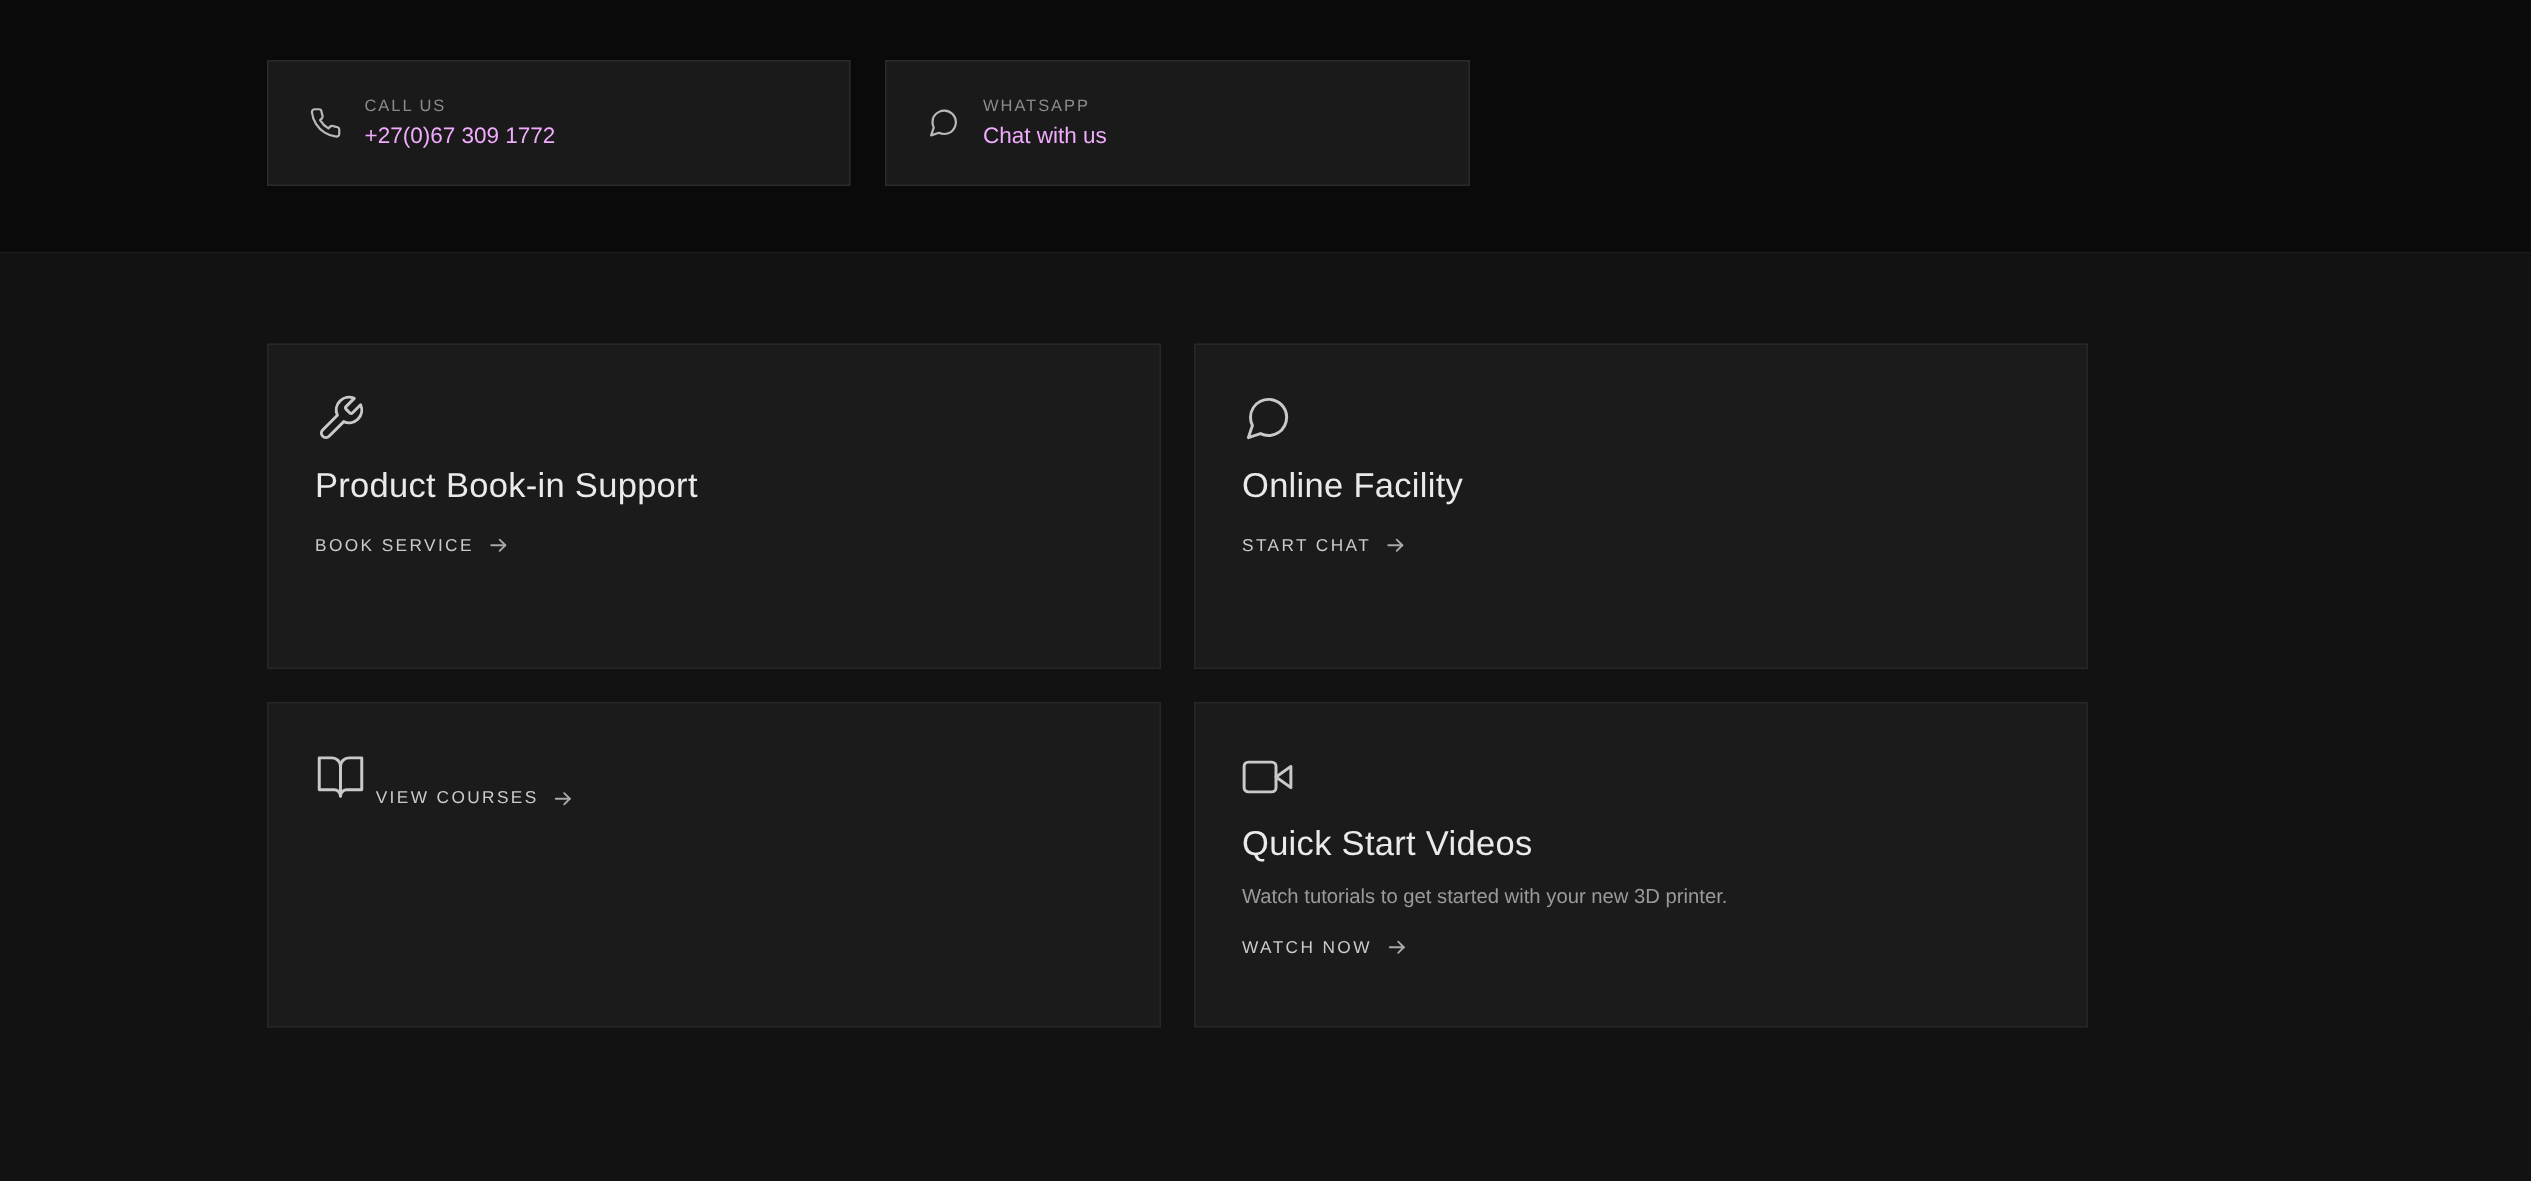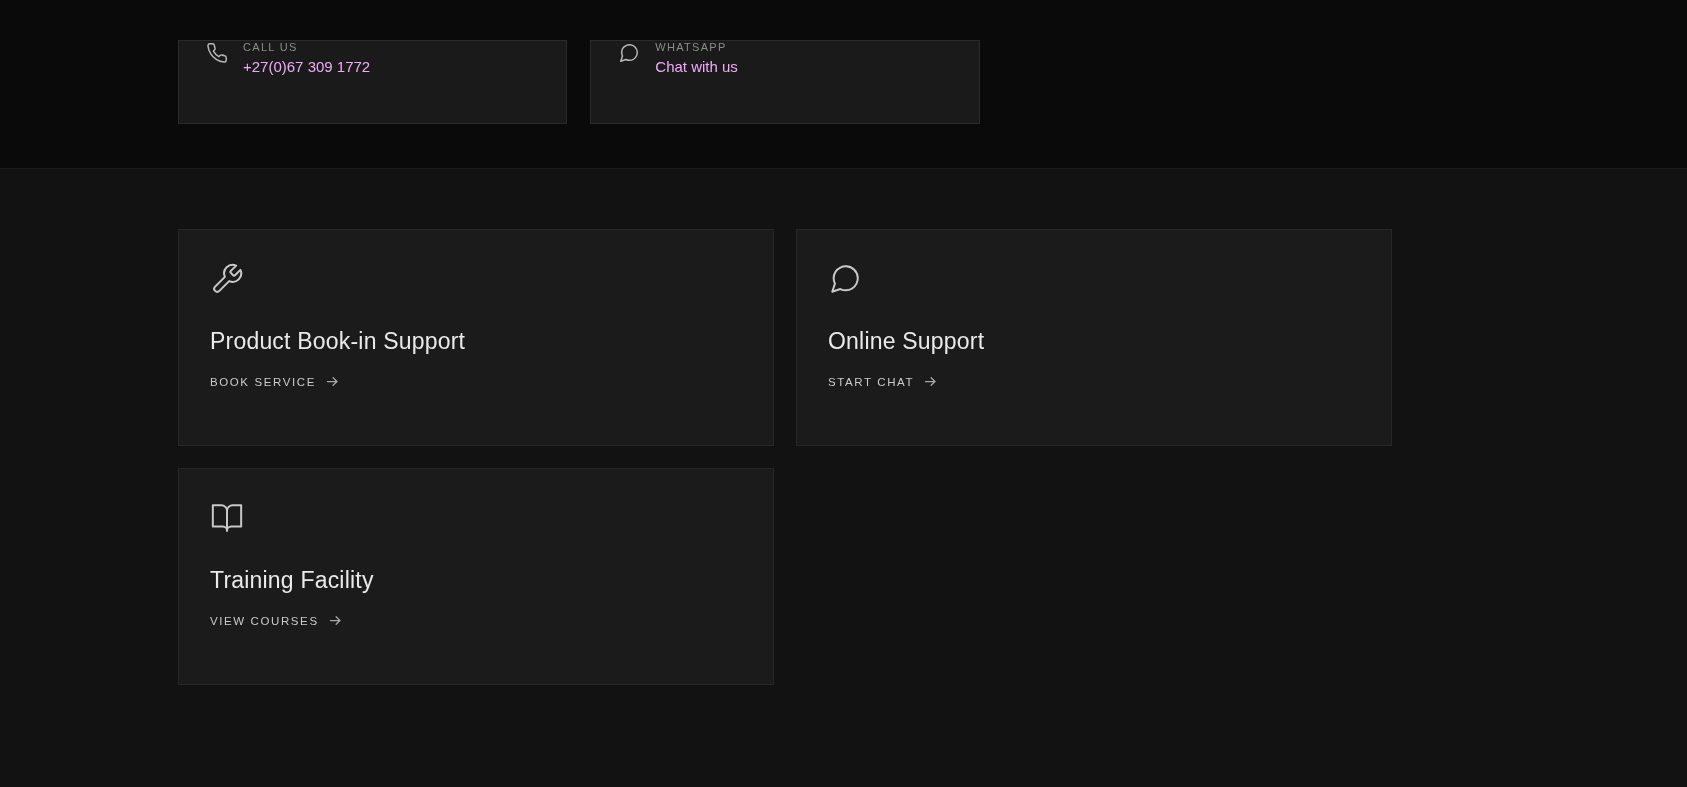--- a/index.html
+++ b/index.html
@@ -24,21 +24,21 @@
   .contact-grid {
     display: grid;
     grid-template-columns: repeat(3, 1fr);
     gap: 23px;
   }
   .contact-card {
     height: 84px;
     background: #1a1a1a;
     border: 1px solid #2a2a2a;
     display: flex;
-    align-items: flex-start;
+    align-items: center;
     padding: 0 26px;
     gap: 14px;
     cursor: pointer;
   }
   .c-icon {
     width: 24px;
     height: 24px;
     flex: 0 0 24px;
     color: #b9b9b9;
     display: inline-flex;
@@ -75,21 +75,21 @@
     padding: 32px 31px;
   }
   .s-icon {
     display: inline-flex;
     width: 36px;
     height: 36px;
     color: #c9c9c9;
   }
   .s-icon svg { width: 34px; height: 34px; }
   .s-title {
-    margin-top: 28px;
+    margin-top: 9px;
     font-size: 23px;
     font-weight: 300;
     letter-spacing: 0.2px;
     color: #eaeaea;
   }
   .s-desc {
     margin-top: 14px;
     font-size: 13.5px;
     color: #9a9a9a;
   }
@@ -165,44 +165,60 @@
             </svg>
         </a>
       </article>
 
       <article class="support-card">
         <span class="s-icon">
           <svg viewBox="0 0 24 24" fill="none" stroke="currentColor" stroke-width="1.4" stroke-linecap="round" stroke-linejoin="round">
               <path d="M21 11.5a8.38 8.38 0 0 1-.9 3.8 8.5 8.5 0 0 1-7.6 4.7 8.38 8.38 0 0 1-3.8-.9L3 21l1.9-5.7a8.38 8.38 0 0 1-.9-3.8 8.5 8.5 0 0 1 4.7-7.6 8.38 8.38 0 0 1 3.8-.9h.5a8.48 8.48 0 0 1 8 8v.5z"></path>
             </svg>
         </span>
-        <h2 class="s-title">Online Support</h2>
+        <h2 class="s-title">Online Facility</h2>
         <a class="s-link">
           <span>START CHAT</span>
           <svg viewBox="0 0 24 24" fill="none" stroke="currentColor" stroke-width="2" stroke-linecap="round" stroke-linejoin="round">
               <line x1="4" y1="12" x2="19" y2="12"></line>
               <polyline points="13 6 19 12 13 18"></polyline>
             </svg>
         </a>
       </article>
 
       <article class="support-card">
         <span class="s-icon">
           <svg viewBox="0 0 24 24" fill="none" stroke="currentColor" stroke-width="1.4" stroke-linecap="round" stroke-linejoin="round">
               <path d="M2 3h6a4 4 0 0 1 4 4v14a3 3 0 0 0-3-3H2z"></path>
               <path d="M22 3h-6a4 4 0 0 0-4 4v14a3 3 0 0 1 3-3h7z"></path>
             </svg>
         </span>
-        <h2 class="s-title">Training Facility</h2>
         <a class="s-link">
           <span>VIEW COURSES</span>
           <svg viewBox="0 0 24 24" fill="none" stroke="currentColor" stroke-width="2" stroke-linecap="round" stroke-linejoin="round">
               <line x1="4" y1="12" x2="19" y2="12"></line>
               <polyline points="13 6 19 12 13 18"></polyline>
             </svg>
         </a>
       </article>
 
+      <article class="support-card">
+        <span class="s-icon">
+          <svg viewBox="0 0 24 24" fill="none" stroke="currentColor" stroke-width="1.4" stroke-linecap="round" stroke-linejoin="round">
+              <polygon points="23 7 16 12 23 17 23 7"></polygon>
+              <rect x="1" y="5" width="15" height="14" rx="2"></rect>
+            </svg>
+        </span>
+        <h2 class="s-title">Quick Start Videos</h2>
+        <p class="s-desc">Watch tutorials to get started with your new 3D printer.</p>
+        <a class="s-link">
+          <span>WATCH NOW</span>
+          <svg viewBox="0 0 24 24" fill="none" stroke="currentColor" stroke-width="2" stroke-linecap="round" stroke-linejoin="round">
+              <line x1="4" y1="12" x2="19" y2="12"></line>
+              <polyline points="13 6 19 12 13 18"></polyline>
+            </svg>
+        </a>
+      </article>
 
     </div>
   </section>
 
 </div>
 
 </body></html>

